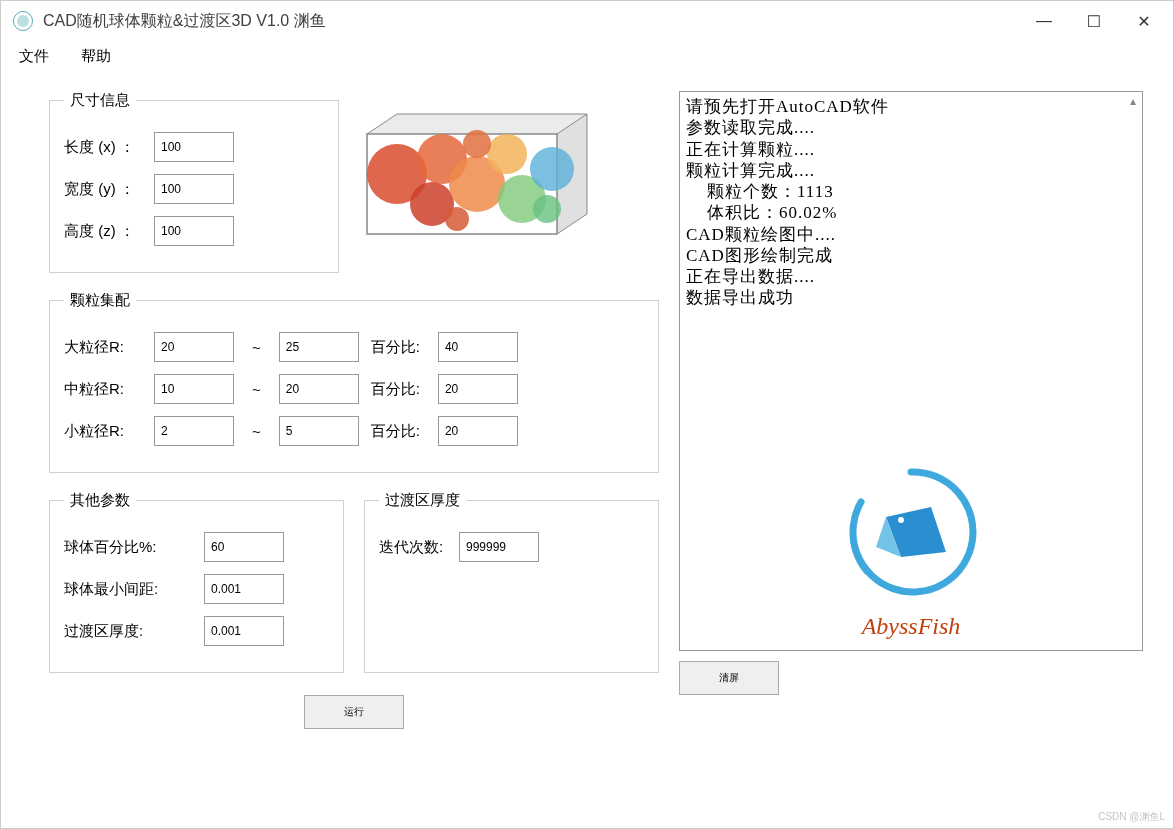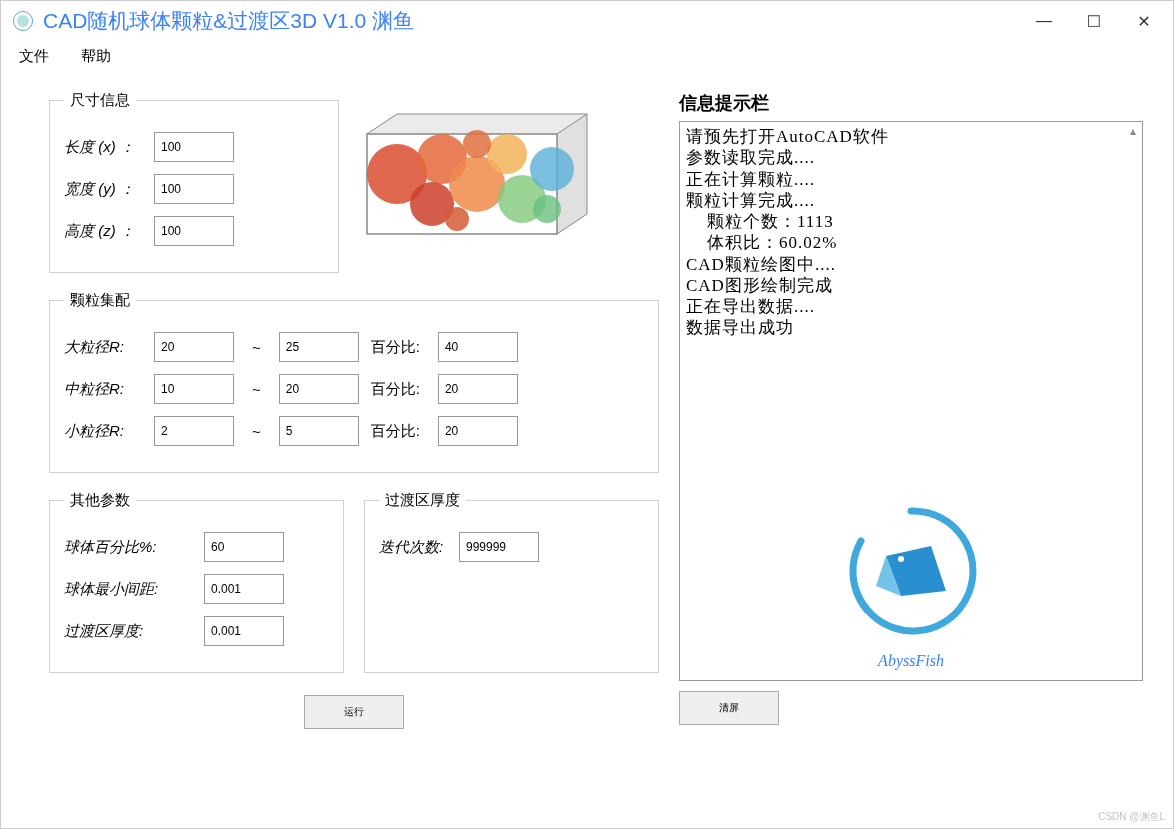--- a/index.html
+++ b/index.html
@@ -1,51 +1,51 @@
 <!DOCTYPE html>
 <html><head>
 <meta charset="utf-8">
 <style>
 * { box-sizing: border-box; margin: 0; padding: 0; }
 body { font-family: "Microsoft YaHei", sans-serif; font-size: 14px; background: #fff; }
 .window { width: 1174px; height: 829px; border: 1px solid #ccc; background: #fff; position: relative; }
 .titlebar { height: 40px; display: flex; align-items: center; padding: 0 4px 0 12px; }
 .app-icon { width: 20px; height: 20px; border: 1px solid #5ab; border-radius: 50%; margin-right: 10px; position: relative; }
 .app-icon::after { content: ""; position: absolute; inset: 3px; background: #8cc; border-radius: 50%; opacity: 0.6; }
-.title-text { flex: 1; font-size: 21px; color: #3b82f6; }
+.title-text { flex: 1; font-size: 16px; color: #404040; }
 .winctrls { display: flex; }
 .winbtn { width: 50px; height: 36px; display: flex; align-items: center; justify-content: center; font-size: 16px; color: #333; cursor: pointer; }
 .menubar { height: 30px; display: flex; align-items: center; padding: 0 18px; gap: 32px; font-size: 15px; }
 .menubar span { cursor: pointer; }
 .content { display: flex; padding: 20px 20px 10px 48px; gap: 20px; }
 .left-col { width: 610px; }
 .right-col { flex: 1; padding-right: 10px; }
 fieldset { border: 1px solid #d0d0d0; padding: 10px 14px 14px 14px; margin-bottom: 18px; }
 legend { padding: 0 6px; font-size: 15px; }
 .row { display: flex; align-items: center; margin: 12px 0; gap: 0; }
-.lbl { font-size: 15px; width: 90px; font-style: italic; }
+.lbl { font-size: 15px; width: 90px; }
 .lbl-wide { width: 140px; }
 input.txt { width: 80px; height: 30px; border: 1px solid #999; padding: 0 6px; font-size: 12px; }
 .tilde { margin: 0 18px; font-size: 15px; }
 .pct-lbl { margin-left: 12px; margin-right: 18px; font-size: 15px; }
 .top-flex { display: flex; gap: 13px; align-items: flex-start; }
 .size-group { width: 290px; }
 .preview-box { width: 260px; height: 150px; display: flex; align-items: center; justify-content: center; margin-top: 8px; }
 .preview-svg { width: 250px; height: 140px; }
 .two-col { display: flex; gap: 20px; }
 .two-col fieldset { flex: 1; }
 .btn { width: 100px; height: 34px; border: 1px solid #aaa; background: #efefef; cursor: pointer; font-size: 10px; font-family: inherit; }
 .btn-row { display: flex; justify-content: center; margin-top: 4px; }
 .info-title { font-size: 18px; font-weight: bold; margin-bottom: 6px; }
 .info-box { border: 1px solid #999; height: 560px; position: relative; overflow: hidden; }
 .info-text { font-family: SimSun, serif; font-size: 17px; line-height: 1.25; padding: 4px 6px; white-space: pre; letter-spacing: 1px; }
 .scrollbar-hint { position: absolute; right: 2px; top: 2px; width: 10px; height: 14px; font-size: 12px; color: #888; }
 .logo { position: absolute; bottom: 10px; left: 50%; transform: translateX(-50%); text-align: center; width: 220px; }
 .logo-circle { width: 140px; height: 140px; margin: 0 auto 8px; }
-.logo-text { font-style: italic; color: #3b82f6; font-size: 16px; font-family: Georgia, serif; }
+.logo-text { font-style: italic; color: #c2410c; font-size: 24px; font-family: Georgia, serif; }
 .right-btn-row { display: flex; justify-content: flex-start; margin-top: 10px; }
 .footer-text { position: absolute; right: 8px; bottom: 4px; font-size: 10px; color: rgba(0,0,0,0.25); }
 </style>
 </head>
 <body>
 
 <div class="window">
   <div class="titlebar">
     <div class="app-icon"></div>
     <div class="title-text">CAD随机球体颗粒&amp;过渡区3D V1.0 渊鱼</div>
@@ -157,21 +157,20 @@
           </div>
         </fieldset>
       </div>
 
       <div class="btn-row">
         <button class="btn">运行</button>
       </div>
     </div>
 
     <div class="right-col">
-      <div class="info-title">信息提示栏</div>
       <div class="info-box">
         <div class="scrollbar-hint">▴</div>
         <div class="info-text">请预先打开AutoCAD软件
 参数读取完成....
 正在计算颗粒....
 颗粒计算完成....
     颗粒个数：1113
     体积比：60.02%
 CAD颗粒绘图中....
 CAD图形绘制完成

